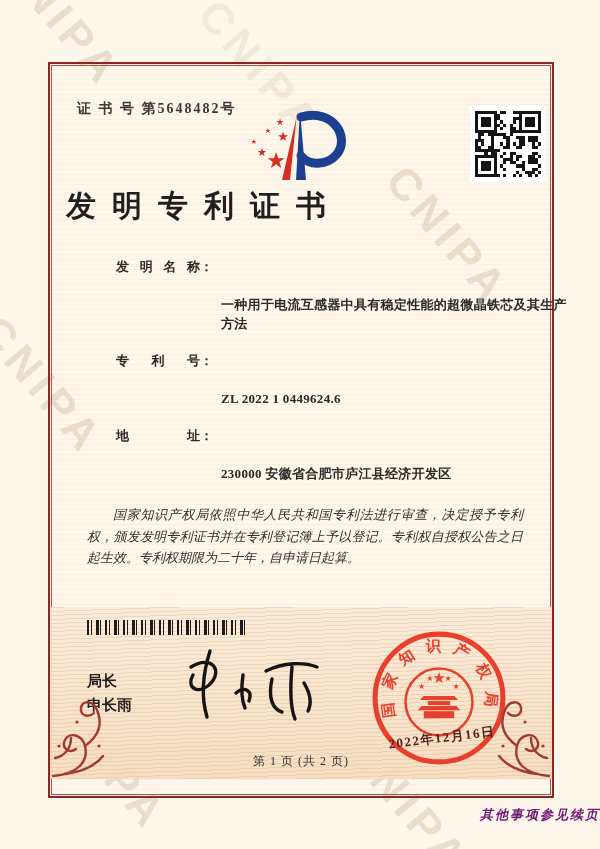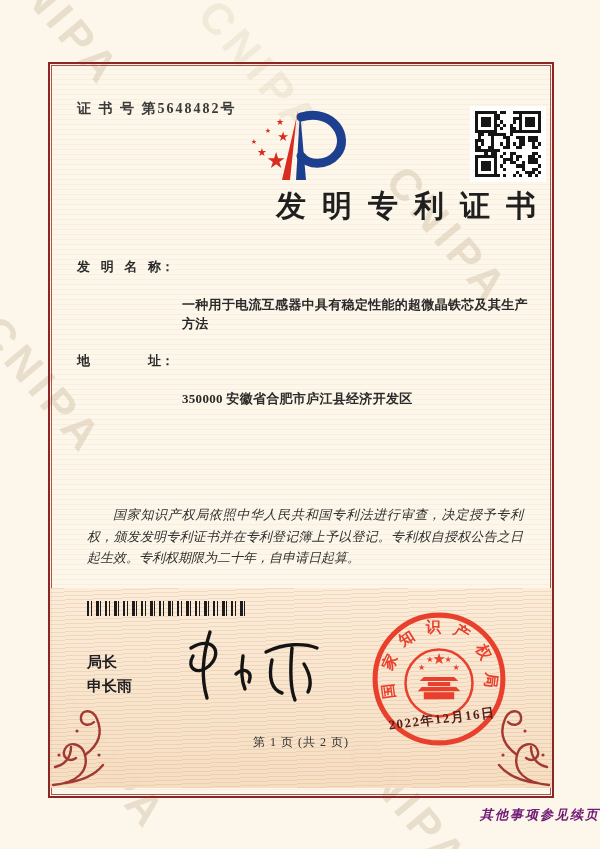--- a/index.html
+++ b/index.html
@@ -18,37 +18,37 @@
   
   .frame{position:absolute;left:48px;top:62px;width:502px;height:732px;
      border:2px solid #8a2724;z-index:1;
      background:repeating-linear-gradient(180deg,rgba(226,168,120,0.10) 0 1px,rgba(255,255,255,0) 1px 5px);}
   .frame-line{position:absolute;inset:1px;border:1px solid #b0534c;pointer-events:none;}
   
   .cert-no{position:absolute;left:27px;top:36px;font-size:14px;font-weight:bold;letter-spacing:2px;color:#3a3a3a;}
   .logo{position:absolute;left:190px;top:40px;width:122px;height:78px;}
   .qr{position:absolute;left:420px;top:42px;width:76px;height:76px;background:#fff;padding:5px;box-sizing:border-box;}
   .qr svg{width:100%;height:100%;display:block;fill:#151515;}
-  .title{position:absolute;left:0;right:0;top:122px;text-align:right;
-     font-size:30px;font-weight:bold;letter-spacing:16px;color:#1f1f1f;}
+  .title{position:absolute;left:0;right:0;top:122px;text-align:left;
+     font-size:30px;font-weight:bold;letter-spacing:16px;padding-left:16px;color:#1f1f1f;}
   
   .fields{position:absolute;left:27px;top:193px;width:455px;font-size:13px;font-weight:bold;color:#2a2a2a;}
   .row{margin-bottom:18px;line-height:19px;white-space:nowrap;}
-  .lab{display:inline-block;width:84px;text-align:justify;text-align-last:justify;vertical-align:top;}
+  .lab{display:inline-block;width:84px;text-align:justify;text-align-last:justify;vertical-align:top;margin-left:39px;}
   .colon{display:inline-block;vertical-align:top;}
   .val{display:inline-block;padding-left:8px;letter-spacing:0.3px;vertical-align:top;white-space:normal;width:350px;margin-top:38px;}
   .row.dbl .val{width:148px;}
   .row.dbl .lab2{display:inline-block;width:74px;margin-left:14px;text-align:justify;text-align-last:justify;vertical-align:top;}
   .row.dbl .val2{display:inline-block;padding-left:8px;vertical-align:top;}
   
   .paras{position:absolute;left:27px;top:430px;width:456px;font-size:13px;line-height:21.5px;
      font-style:italic;text-align:justify;color:#2f2f2f;font-weight:500;}
   .paras p{margin:10px;text-indent:2em;}
   
-  .band{position:absolute;left:0;right:0;bottom:8px;height:200px;
+  .band{position:absolute;left:0;right:0;bottom:17px;height:172px;
      background:
        repeating-linear-gradient(178deg,rgba(228,156,104,0.26) 0 1px,rgba(255,255,255,0) 1px 4px),
        linear-gradient(180deg,rgba(250,236,217,0.92),rgba(244,221,194,0.95));}
   .barcode{position:absolute;left:37px;top:13px;width:158px;height:15px;
      background:repeating-linear-gradient(90deg,#1c1c1c 0 2px,transparent 2px 4px,#1c1c1c 4px 5px,
        transparent 5px 9px,#1c1c1c 9px 12px,transparent 12px 13px,#1c1c1c 13px 14px,transparent 14px 18px);}
   .signer{position:absolute;left:37px;top:62px;font-family:"Liberation Sans","DejaVu Sans",sans-serif;
      font-weight:bold;font-size:15px;color:#222;line-height:24px;}
   .signature{position:absolute;left:130px;top:38px;width:142px;height:78px;}
   .signature svg{width:100%;height:100%;}
@@ -236,21 +236,24 @@
         </svg>
     </div>
 
     <div class="title">发明专利证书</div>
 
     <div class="fields">
       <div class="row">
         <span class="lab">发明名称</span><span class="colon">：</span><span class="val">一种用于电流互感器中具有稳定性能的超微晶铁芯及其生产方法</span>
       </div>
       <div class="row">
-        <span class="lab">地址</span><span class="colon">：</span><span class="val">350000 安徽省合肥市庐江县经济开发区</span>
+        <span class="lab">专利号</span><span class="colon">：</span><span class="val">ZL 2022 1 0449624.6</span>
+      </div>
+      <div class="row">
+        <span class="lab">地址</span><span class="colon">：</span><span class="val">230000 安徽省合肥市庐江县经济开发区</span>
       </div>
     </div>
 
     <div class="paras">
       <p>国家知识产权局依照中华人民共和国专利法进行审查，决定授予专利权，颁发发明专利证书并在专利登记簿上予以登记。专利权自授权公告之日起生效。专利权期限为二十年，自申请日起算。</p>
     </div>
 
     <div class="band">
       <div class="barcode"></div>
 

